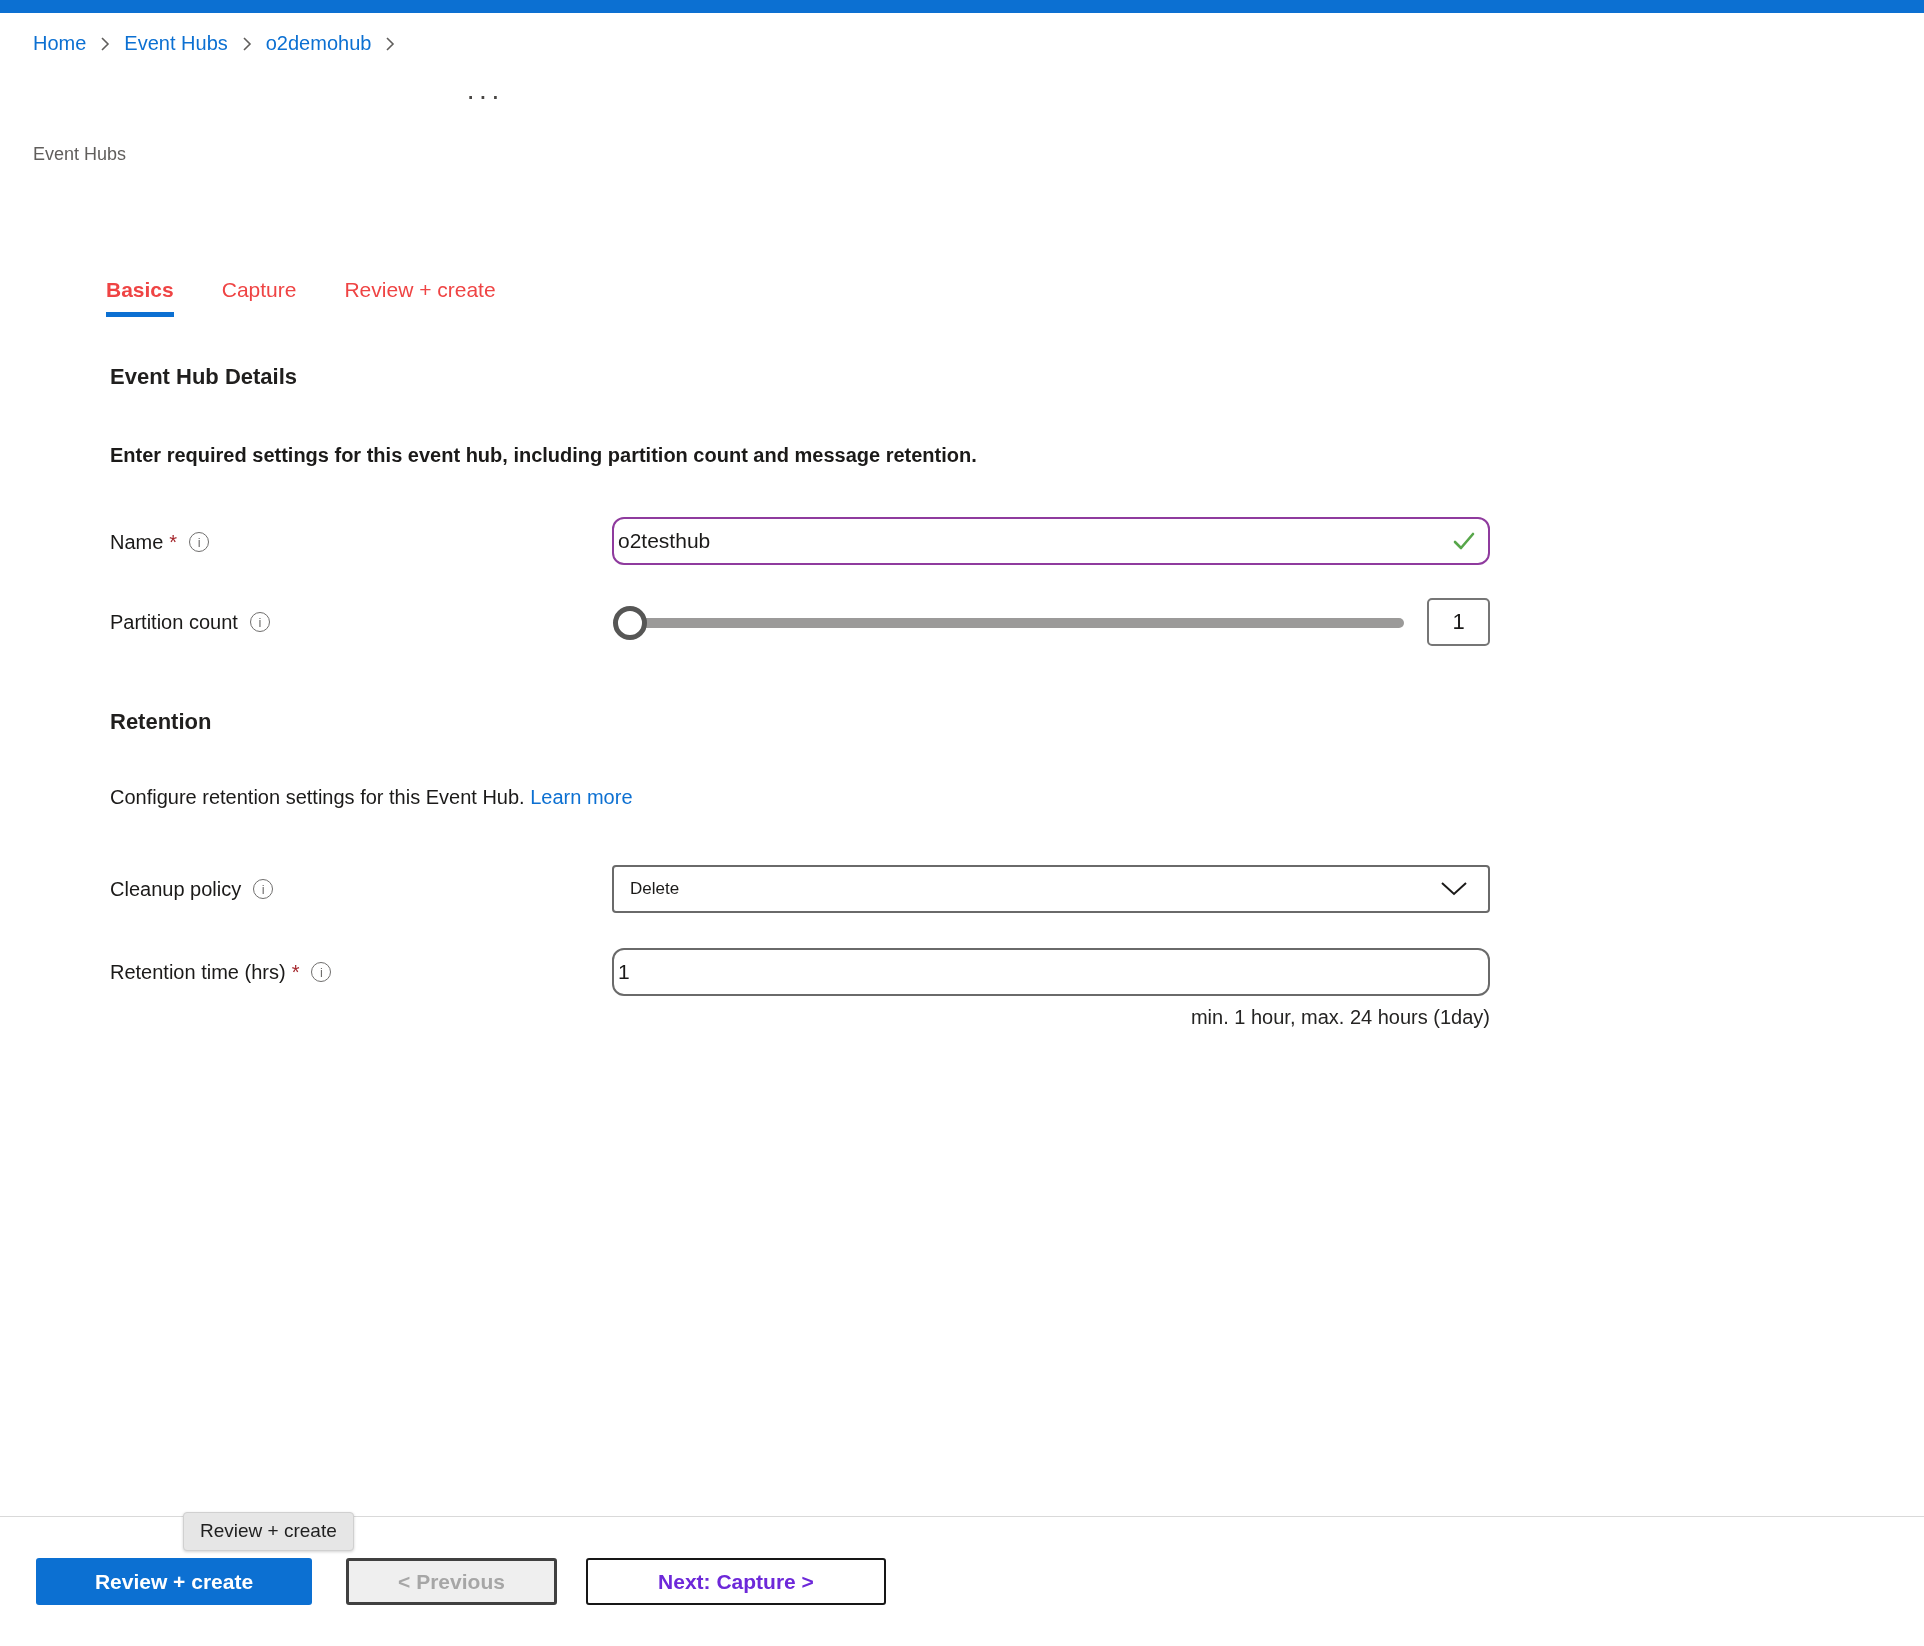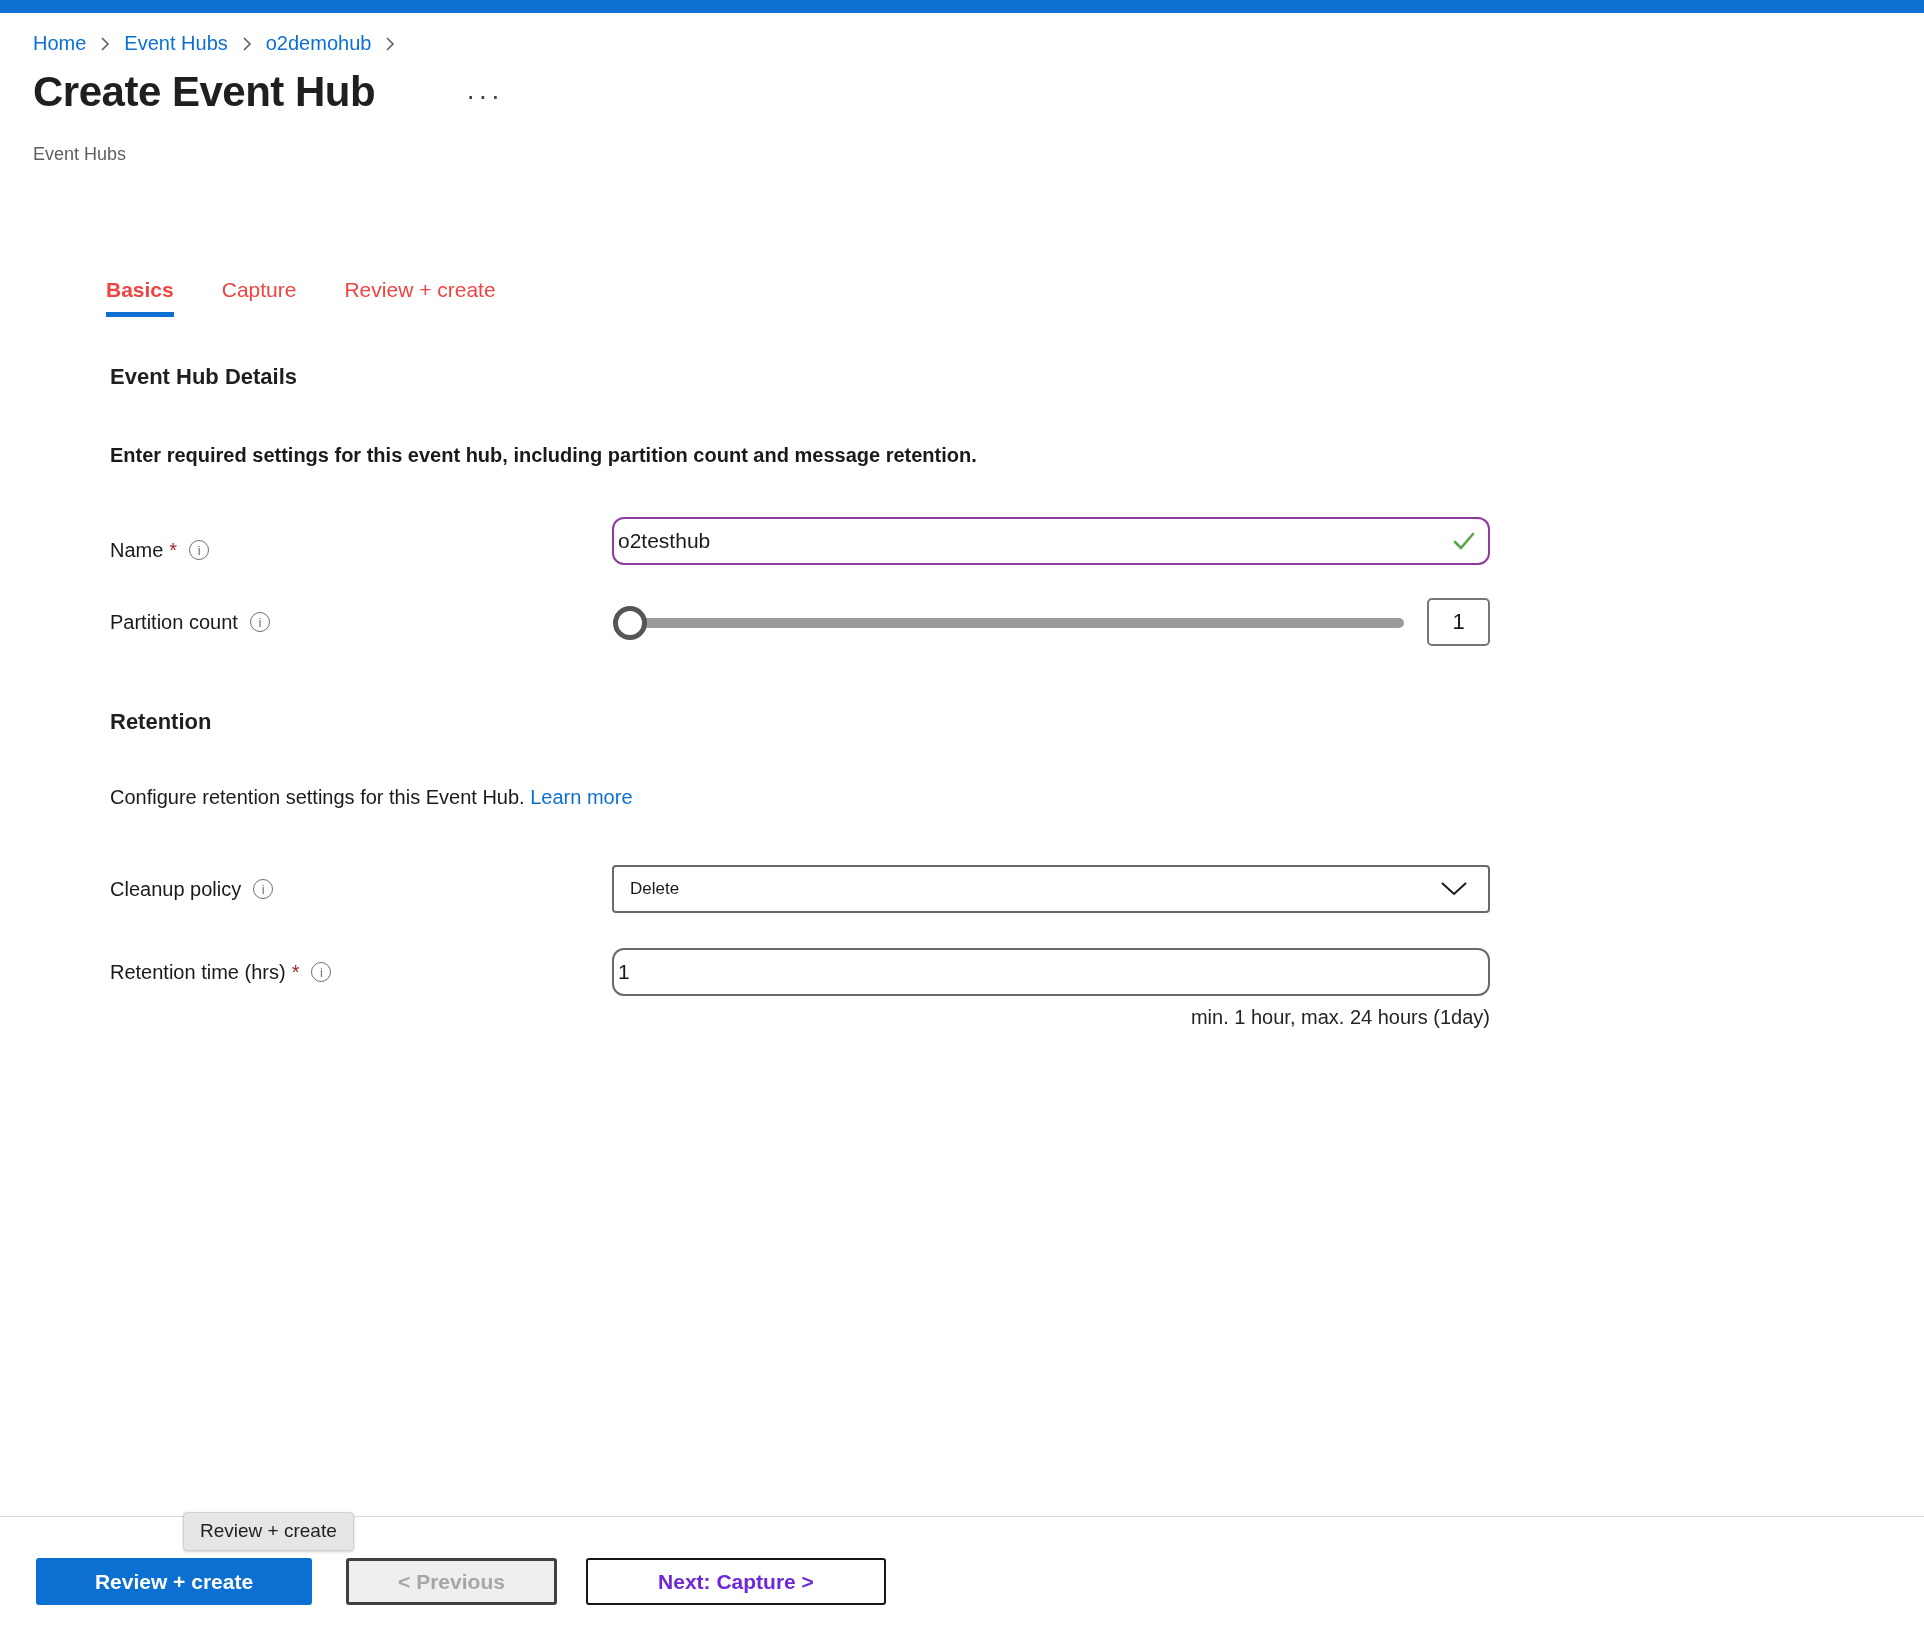--- a/index.html
+++ b/index.html
@@ -95,41 +95,40 @@
         </svg>
     </span>
     <span class="crumb">o2demohub</span>
     <span class="crumb-sep">
       <svg width="14" height="20" viewBox="0 0 14 20">
           <path d="M4 4 L10 10 L4 16" fill="none" stroke="#605e5c" stroke-width="1.6"></path>
         </svg>
     </span>
   </div>
 
-  <div class="page-title">Create Event Hub</div>
   <div class="title-more">···</div>
   <div class="page-subtitle">Event Hubs</div>
 
   <div class="tabs">
     <div class="tab active">
       <span>Basics</span>
       <span class="tab-underline"></span>
     </div>
     <div class="tab">
       <span>Capture</span>
     </div>
     <div class="tab">
       <span>Review + create</span>
     </div>
   </div>
 
   <div class="section-heading" style="top:364px;">Event Hub Details</div>
   <div class="section-desc" style="top:444px;font-weight:bold;">Enter required settings for this event hub, including partition count and message retention.</div>
 
-  <div class="row-label" style="top:528px;margin-top:8px;">
+  <div class="row-label" style="top:528px;">
     <span>Name</span>
     <span class="req">*</span>
     <span class="info-icon"></span>
   </div>
   <div class="field-wrap" style="top:517px;">
     <input class="field edited" type="text" value="o2testhub" style="">
     <span class="check-icon">
       <svg width="28" height="28" viewBox="0 0 28 28">
           <path d="M5 15 L11 21 L23 7" fill="none" stroke="#57a64a" stroke-width="2.6" stroke-linecap="round" stroke-linejoin="round"></path>
         </svg>

